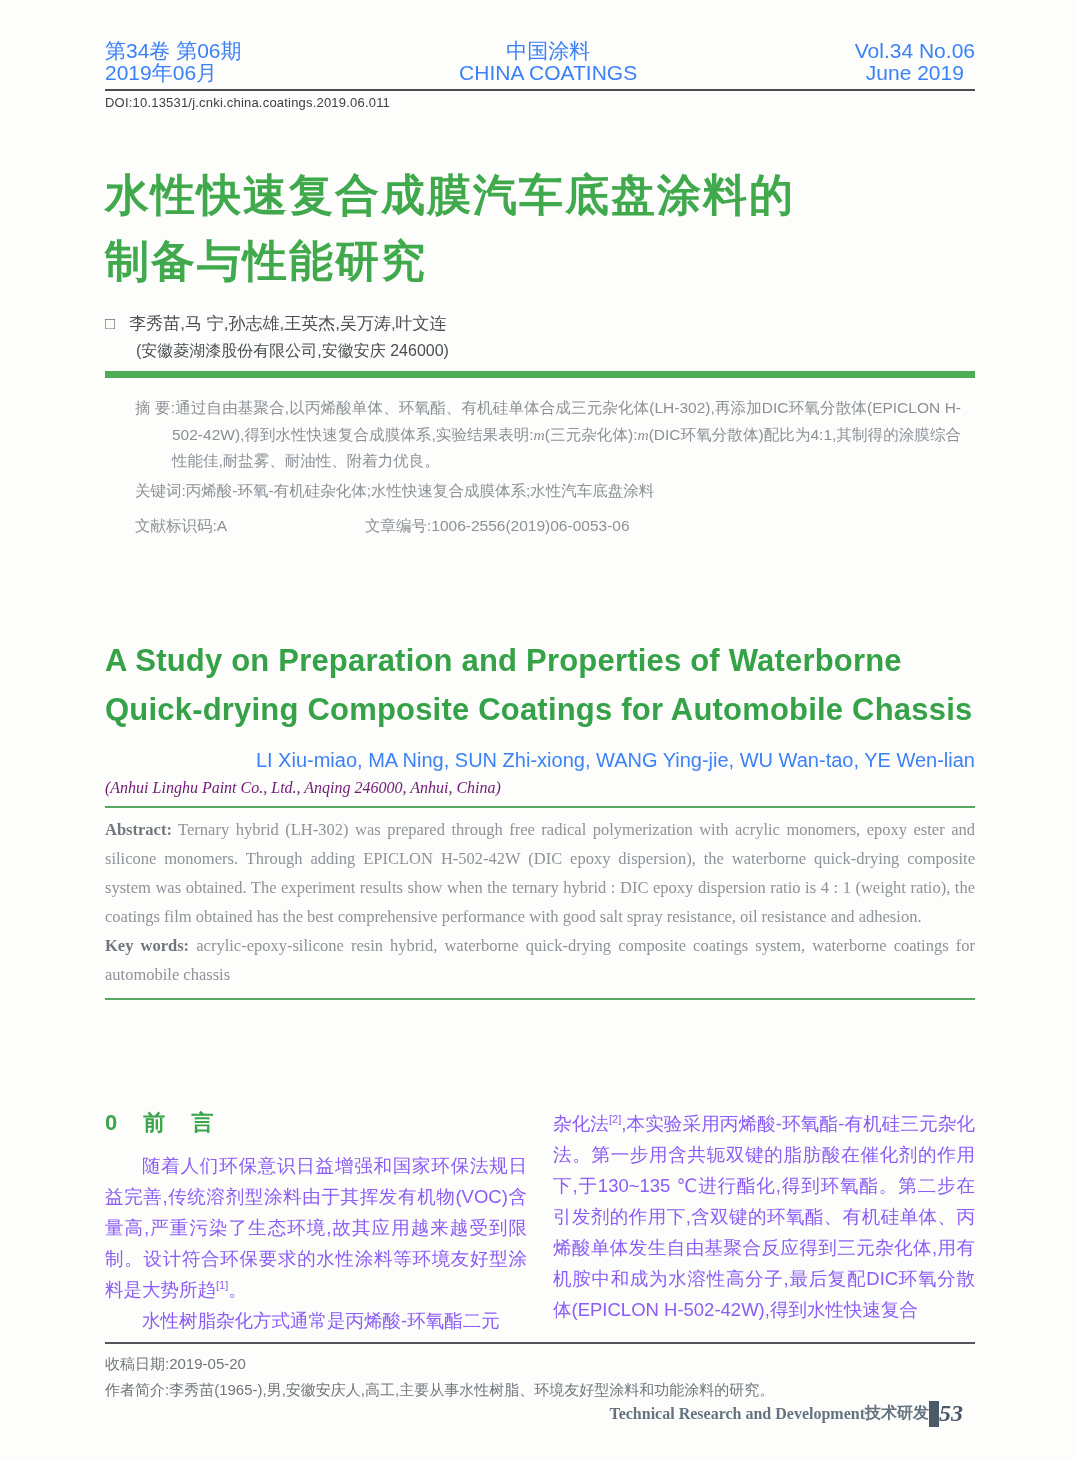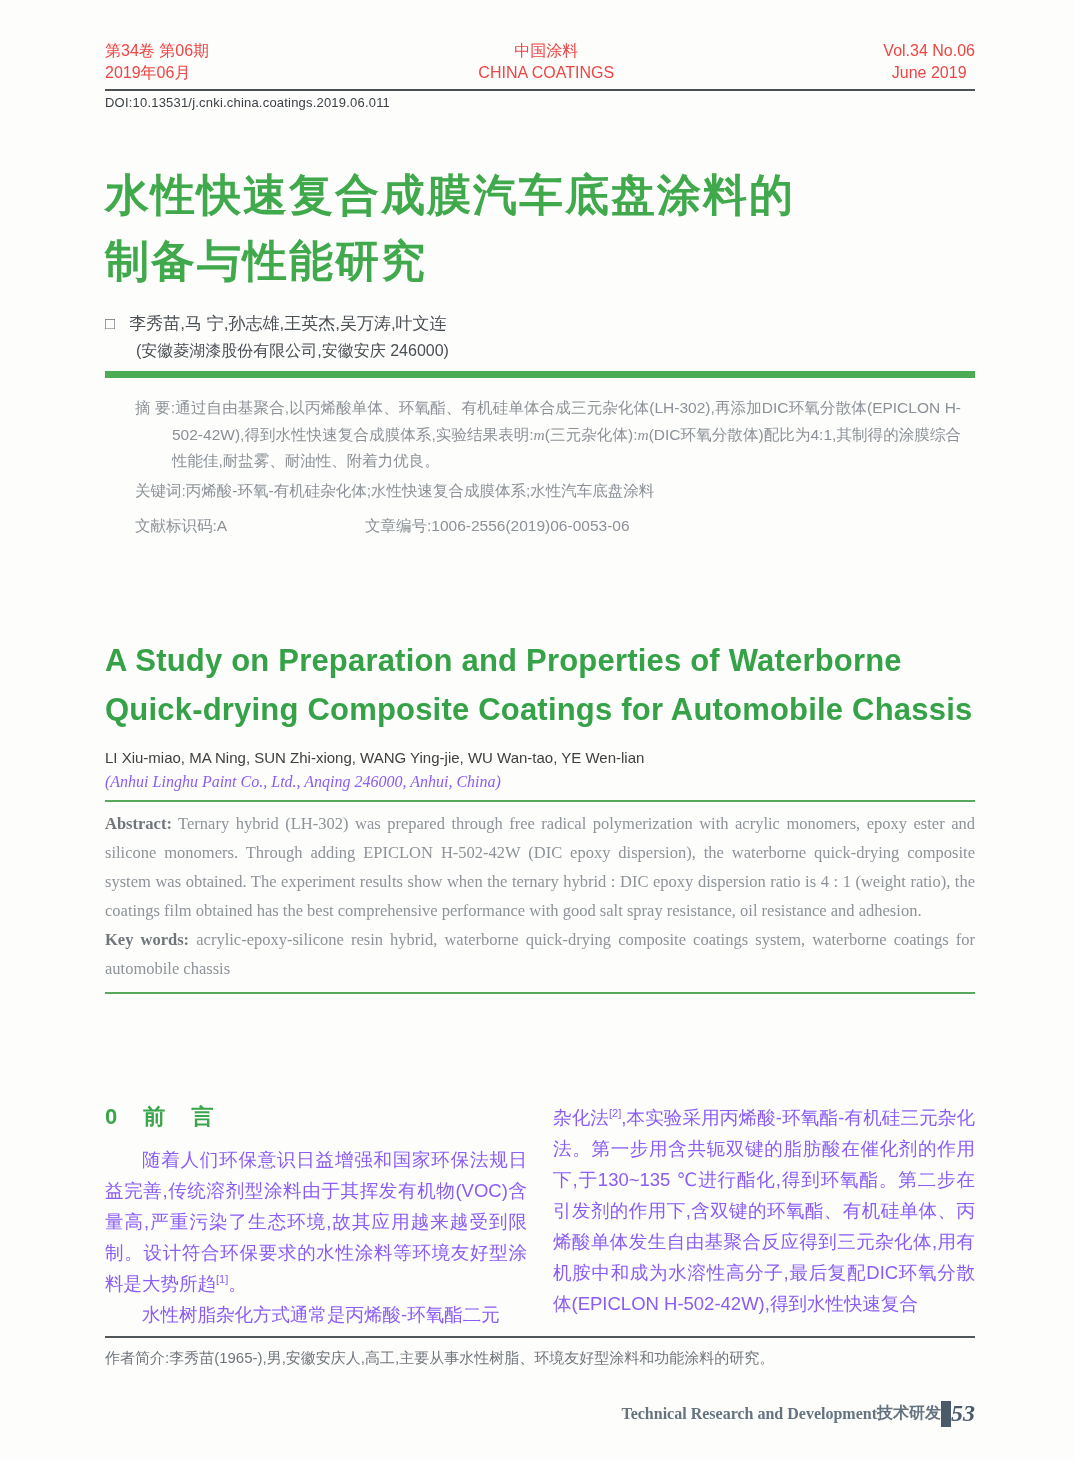--- a/index.html
+++ b/index.html
@@ -9,21 +9,21 @@
     margin:0 auto;
     background:#fdfdfc;
     box-sizing:border-box;
     padding:40px 100px 0 105px;
     font-family:"Liberation Sans","DejaVu Sans",sans-serif;
     overflow:hidden;
   }
   
   .jheader{
     display:flex;justify-content:space-between;align-items:flex-start;
-    font-size:16px;line-height:22px;color:#ef4444;
+    font-size:21px;line-height:22px;color:#3b82f6;
     border-bottom:2px solid #4a4f54;padding-bottom:5px;
   }
   .jh-col.center{text-align:center;}
   .jh-col.right{text-align:center;}
   .doi{margin-top:4px;font-size:13px;color:#3c4146;letter-spacing:.2px;}
   
   .title-zh{
     margin:52px 0 0 0;
     font-size:44px;line-height:66px;font-weight:bold;
     color:#3fa94c;letter-spacing:2px;
@@ -43,23 +43,23 @@
   .clc-row{display:flex;margin-top:9px;}
   .clc-row .c1{width:300px;}
   .clc-row .c2{width:230px;}
   .clc-row sup{font-size:10px;}
   
   .title-en{
     margin:96px 0 0 0;
     font-size:31px;line-height:49px;font-weight:bold;
     color:#35a247;letter-spacing:.2px;
   }
-  .authors-en{margin-top:15px;font-size:15px;color:#404040;}
+  .authors-en{margin-top:15px;font-size:20px;color:#3b82f6;text-align:right;}
   .affil-en{
-    margin-top:7px;font-size:16px;color:#8b5cf6;
+    margin-top:7px;font-size:16px;color:#701a75;
     font-style:italic;font-family:"Liberation Serif","DejaVu Serif",serif;
   }
   .green-line{margin-top:9px;height:2px;background:#57a95d;}
   .abstract-en{
     margin:7px 0 9px 0;
     font-family:"Liberation Serif","DejaVu Serif",serif;
     font-size:16.5px;line-height:29px;color:#8d9399;text-align:justify;
   }
   .abstract-en p{margin:0;}
   .abstract-en .lbl{font-weight:bold;color:#70767c;margin-top:13px;}
@@ -74,21 +74,21 @@
     margin:0;font-size:18.5px;line-height:31px;color:#8b5cf6;
     text-align:justify;
   }
   .col p.ind{text-indent:2em;}
   .col sup{font-size:11px;line-height:0;}
   
   .footnote-rule{margin-top:6px;border-top:2px solid #51565b;}
   .footnotes{padding-top:7px;font-size:15px;line-height:26px;color:#70767c;}
   
   .pfooter{
-    position:absolute;right:100px;bottom:32px;
+    position:absolute;right:112px;bottom:32px;
     display:flex;align-items:center;
     color:#64737f;font-size:16px;font-weight:bold;
     font-family:"Liberation Serif","DejaVu Serif",serif;
   }
   .pfooter .bar{width:10px;height:26px;background:#4a5a68;}
   .pfooter .pno{font-size:24px;font-style:italic;color:#4a5a68;}
 </style>
 </head>
 <body>
 
@@ -147,20 +147,21 @@
       <p class="ind"><span>随着人们环保意识日益增强和国家环保法规日益完善,传统溶剂型涂料由于其挥发有机物(VOC)含量高,严重污染了生态环境,故其应用越来越受到限制。设计符合环保要求的水性涂料等环境友好型涂料是大势所趋</span><sup>[1]</sup><span>。</span></p>
       <p class="ind">水性树脂杂化方式通常是丙烯酸-环氧酯二元</p>
     </div>
     <div class="col">
       <p><span>杂化法</span><sup>[2]</sup><span>,本实验采用丙烯酸-环氧酯-有机硅三元杂化法。第一步用含共轭双键的脂肪酸在催化剂的作用下,于130~135 ℃进行酯化,得到环氧酯。第二步在引发剂的作用下,含双键的环氧酯、有机硅单体、丙烯酸单体发生自由基聚合反应得到三元杂化体,用有机胺中和成为水溶性高分子,最后复配DIC环氧分散体(EPICLON H-502-42W),得到水性快速复合</span></p>
     </div>
   </div>
 
   <div class="footnote-rule"></div>
   <div class="footnotes">
+    <div><span>收稿日期:</span><span>2019-05-20</span></div>
     <div><span>作者简介:</span><span>李秀苗(1965-),男,安徽安庆人,高工,主要从事水性树脂、环境友好型涂料和功能涂料的研究。</span></div>
   </div>
 
   <div class="pfooter">
     <span>Technical Research and Development</span>
     <span>技术研发</span>
     <span class="bar"></span>
     <span class="pno">53</span>
   </div>
 

